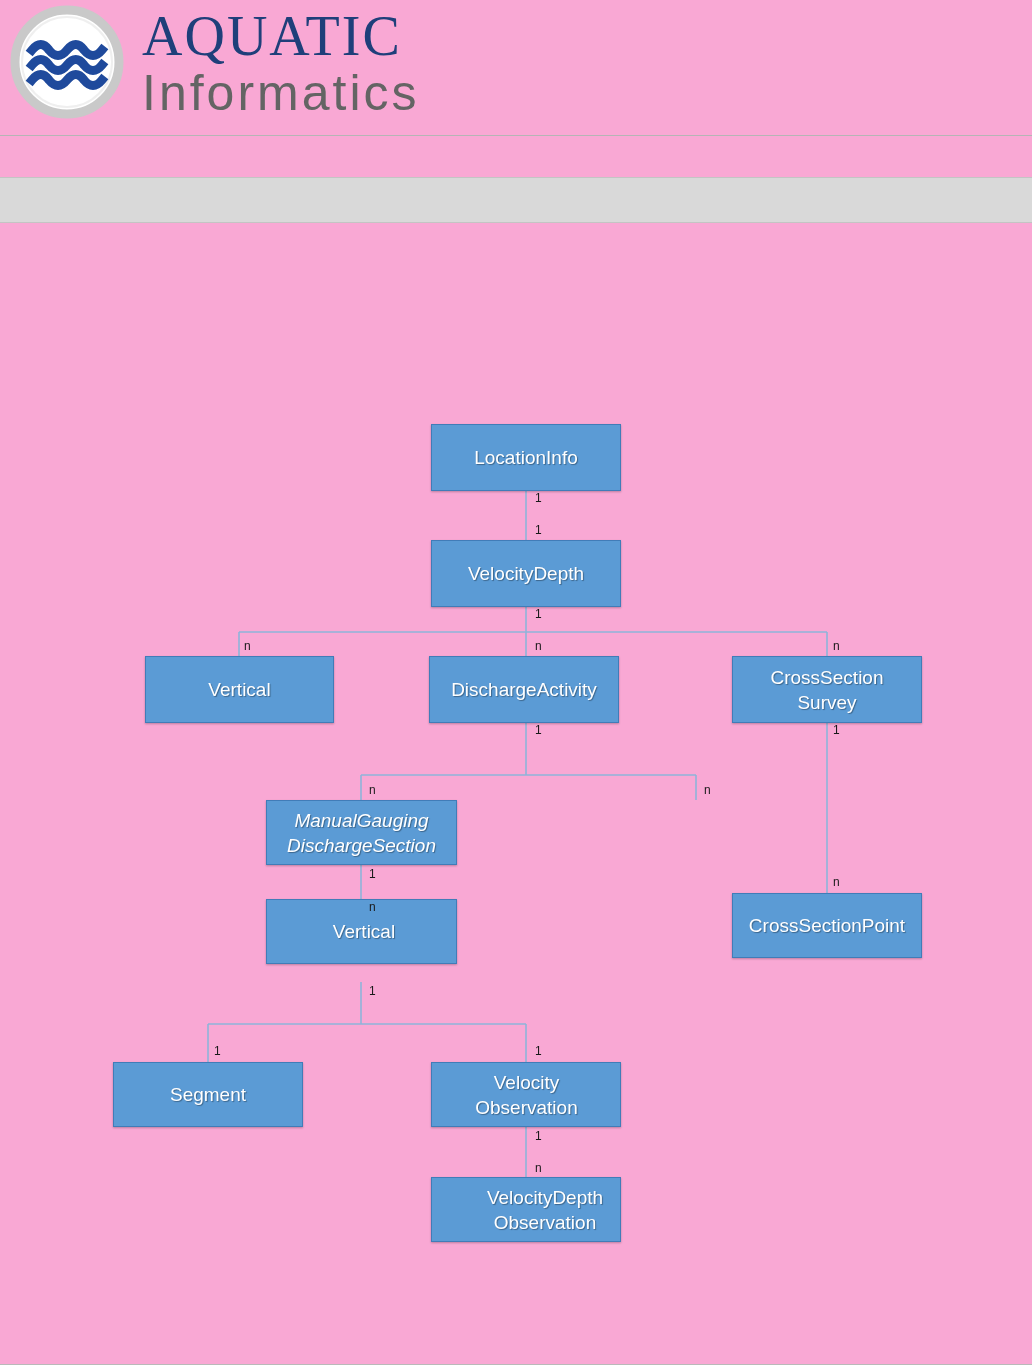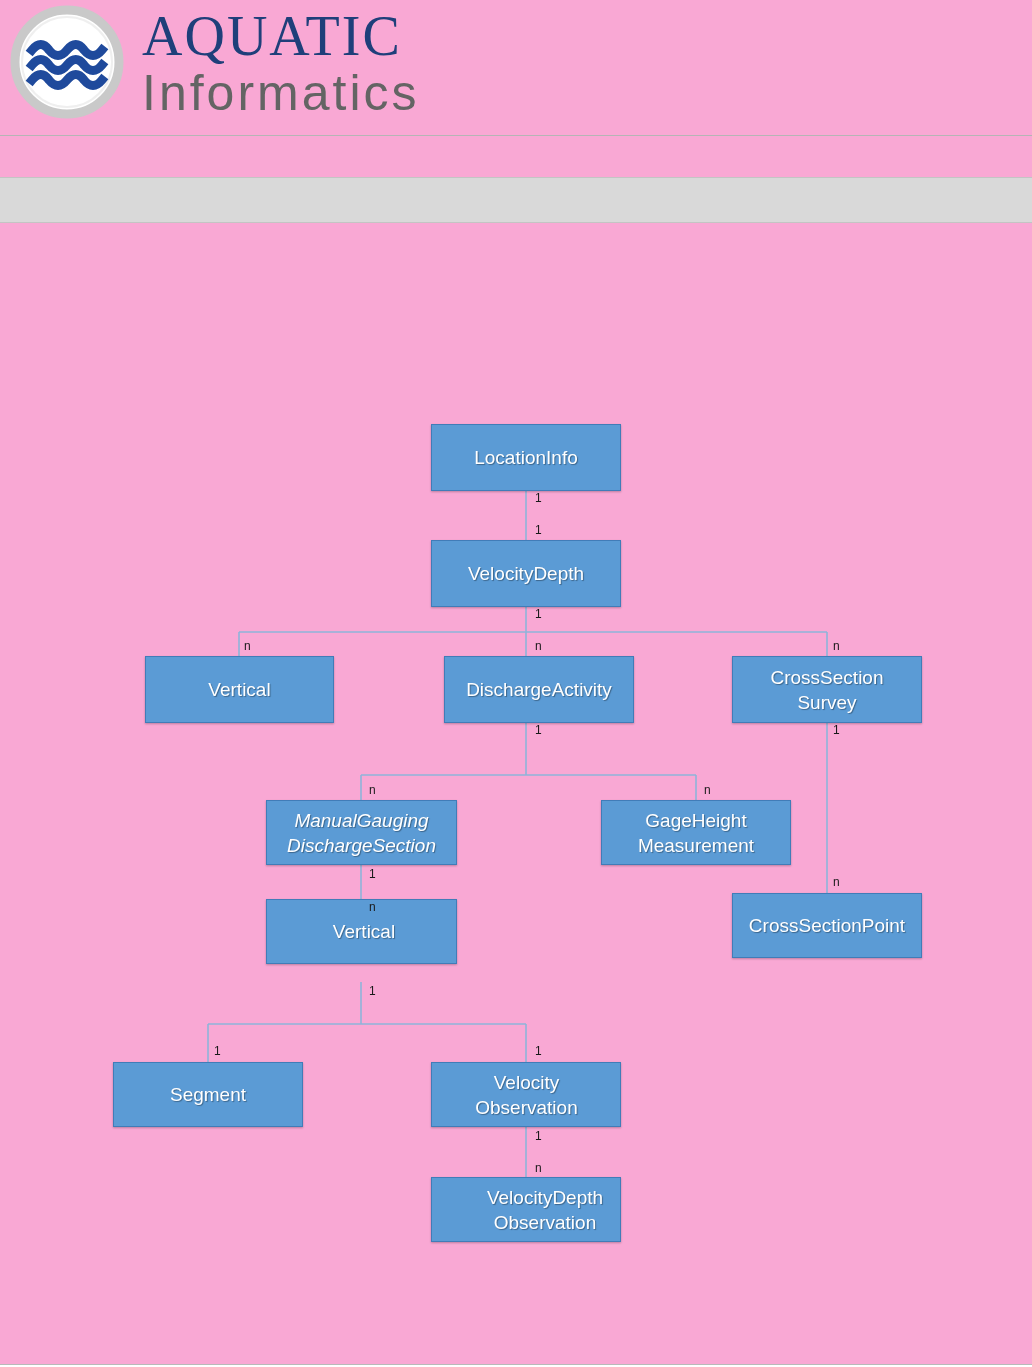--- a/index.html
+++ b/index.html
@@ -171,38 +171,34 @@
     </div>
 
     <div class="node" style="left:431px; top:540px; width:190px; height:67px;">
       <span>VelocityDepth</span>
     </div>
 
     <div class="node" style="left:145px; top:656px; width:189px; height:67px;">
       <span>Vertical</span>
     </div>
 
-    <div class="node" style="left:444px; top:656px; width:190px; height:67px;justify-content:center;">
+    <div class="node" style="left:429px; top:656px; width:190px; height:67px;justify-content:center;">
       <span>DischargeActivity</span>
     </div>
 
     <div class="node" style="left:732px; top:656px; width:190px; height:67px; white-space:pre-line;">
       <span style="white-space:pre-line;">CrossSection
 Survey</span>
     </div>
 
     <div class="node" style="left:266px; top:800px; width:191px; height:65px;font-style:italic;">
       <span style="white-space:pre-line;">ManualGauging
 DischargeSection</span>
     </div>
 
-    <div class="node" style="left:601px; top:800px; width:190px; height:65px;">
-      <span style="white-space:pre-line;">GageHeight
-Measurement</span>
-    </div>
 
     <div class="node" style="left:732px; top:893px; width:190px; height:65px;">
       <span>CrossSectionPoint</span>
     </div>
 
     <div class="node" style="left:266px; top:899px; width:191px; height:65px;padding-left:13px;">
       <span>Vertical</span>
     </div>
 
     <div class="node" style="left:113px; top:1062px; width:190px; height:65px;">

